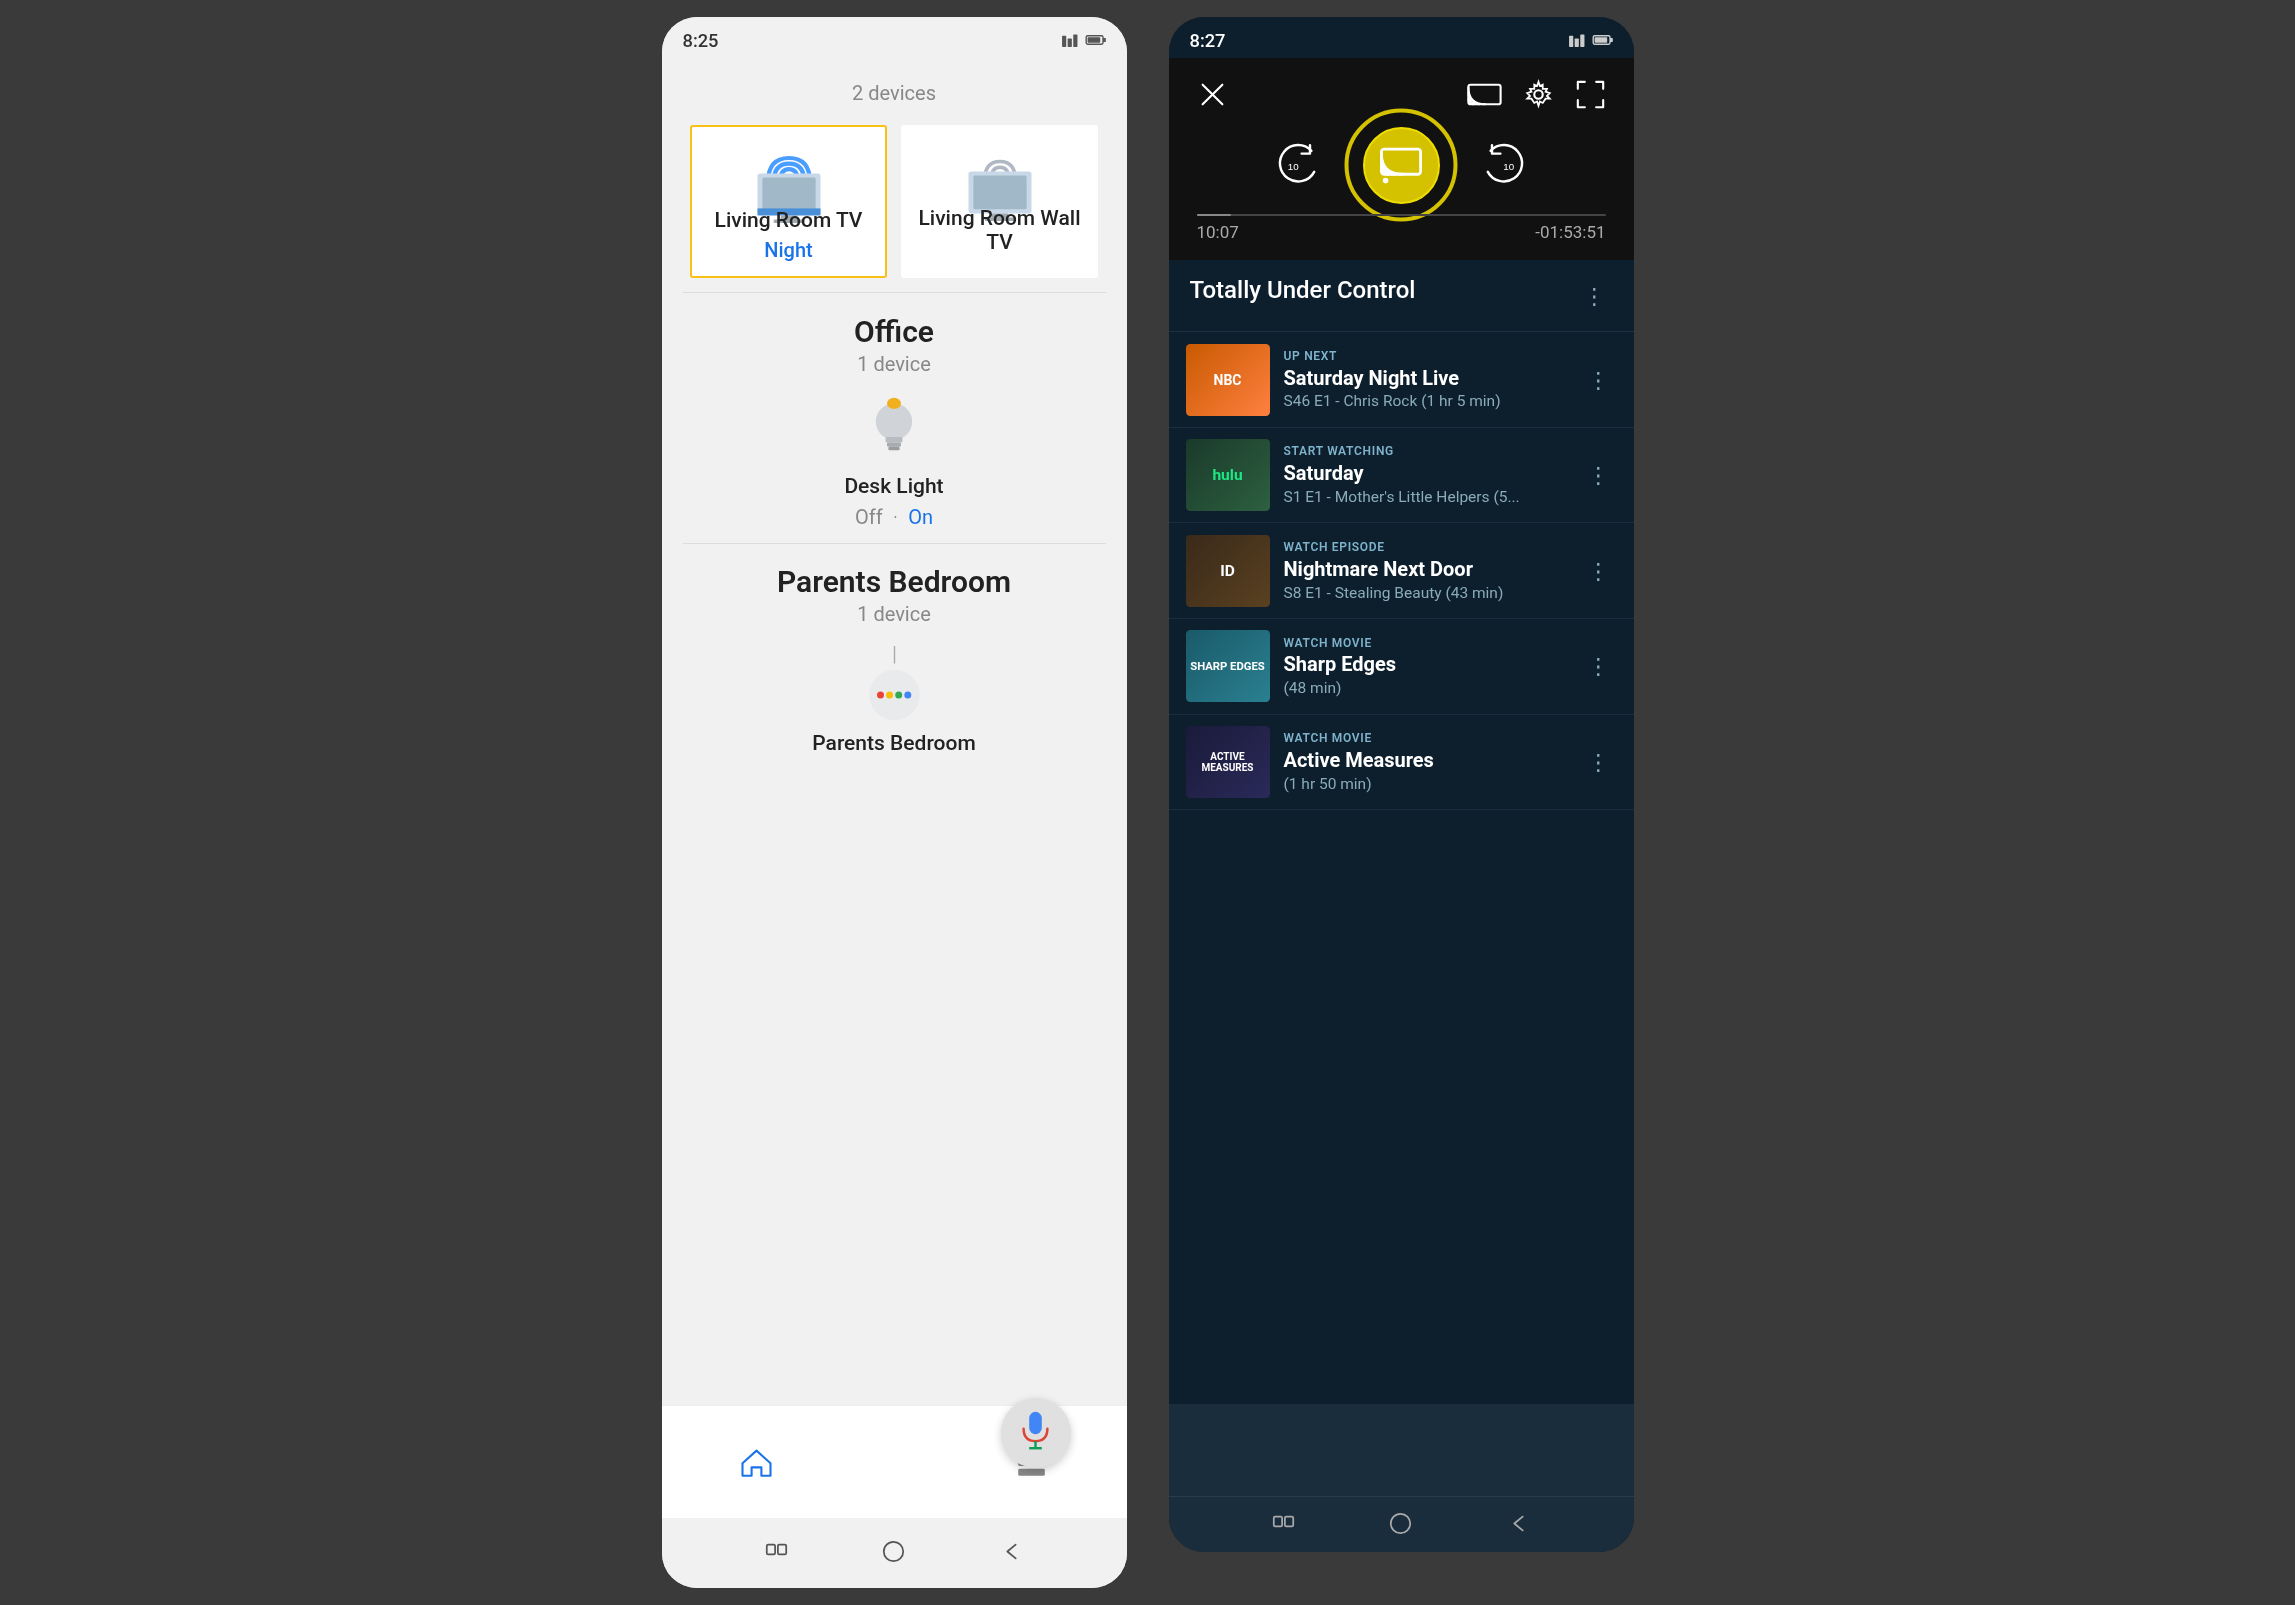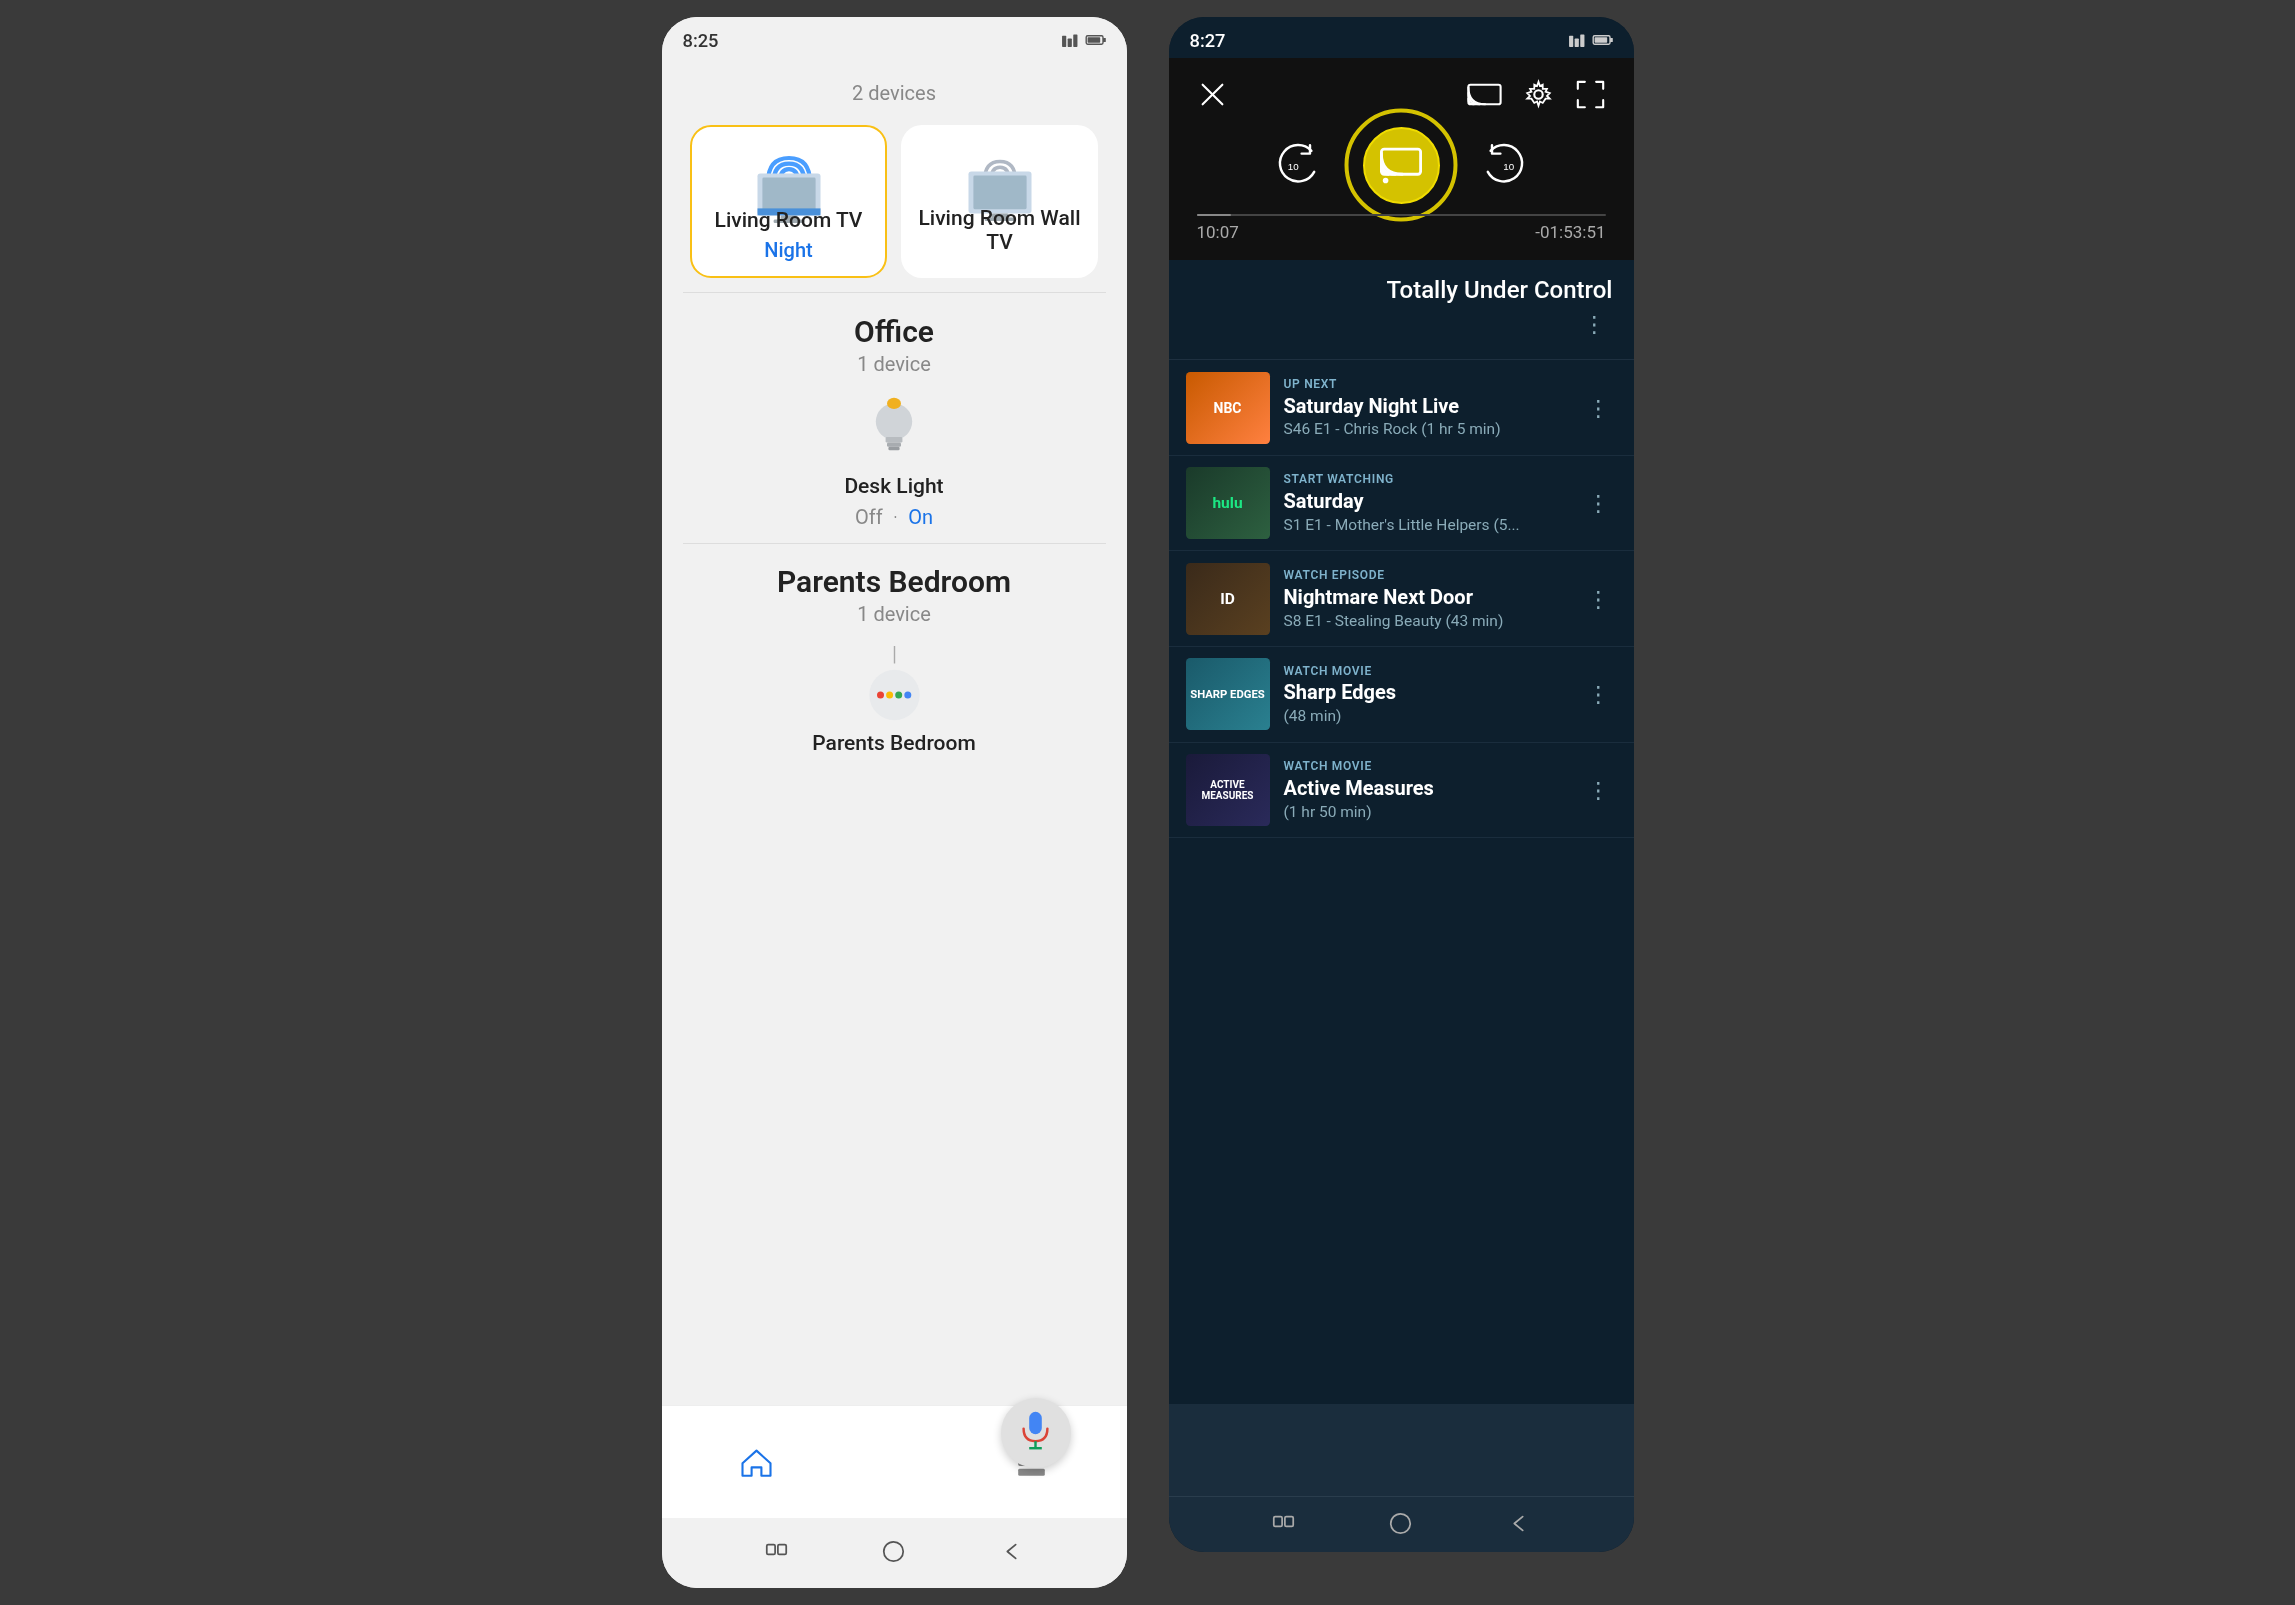--- a/index.html
+++ b/index.html
@@ -82,21 +82,21 @@
     
     .devices-grid {
       display: flex;
       gap: 0;
       padding: 14px 21px;
       justify-content: center;
     }
 
     .device-card {
       background: white;
-      border-radius: 21px;
+      border-radius: 3px;
       padding: 17px 14px 14px;
       text-align: center;
       width: 197px;
       cursor: pointer;
     }
 
     .device-card.selected {
       border: 2.1px solid #f9c015;
     }
 
@@ -292,25 +292,24 @@
       display: flex;
       justify-content: space-between;
       font-size: 17px;
       color: #aaa;
       margin-top: 5.6px;
     }
 
     
     .now-playing-bar {
       display: flex;
-      align-items: flex-end;
+      align-items: flex-start;
       justify-content: space-between;
       padding: 15.5px 21px;
       border-bottom: 0.7px solid #1e3040;
-      flex-direction: column;
     }
 
     .now-playing-title {
       font-size: 24px;
       font-weight: 500;
       color: white;
     }
 
     
     .queue-list {

